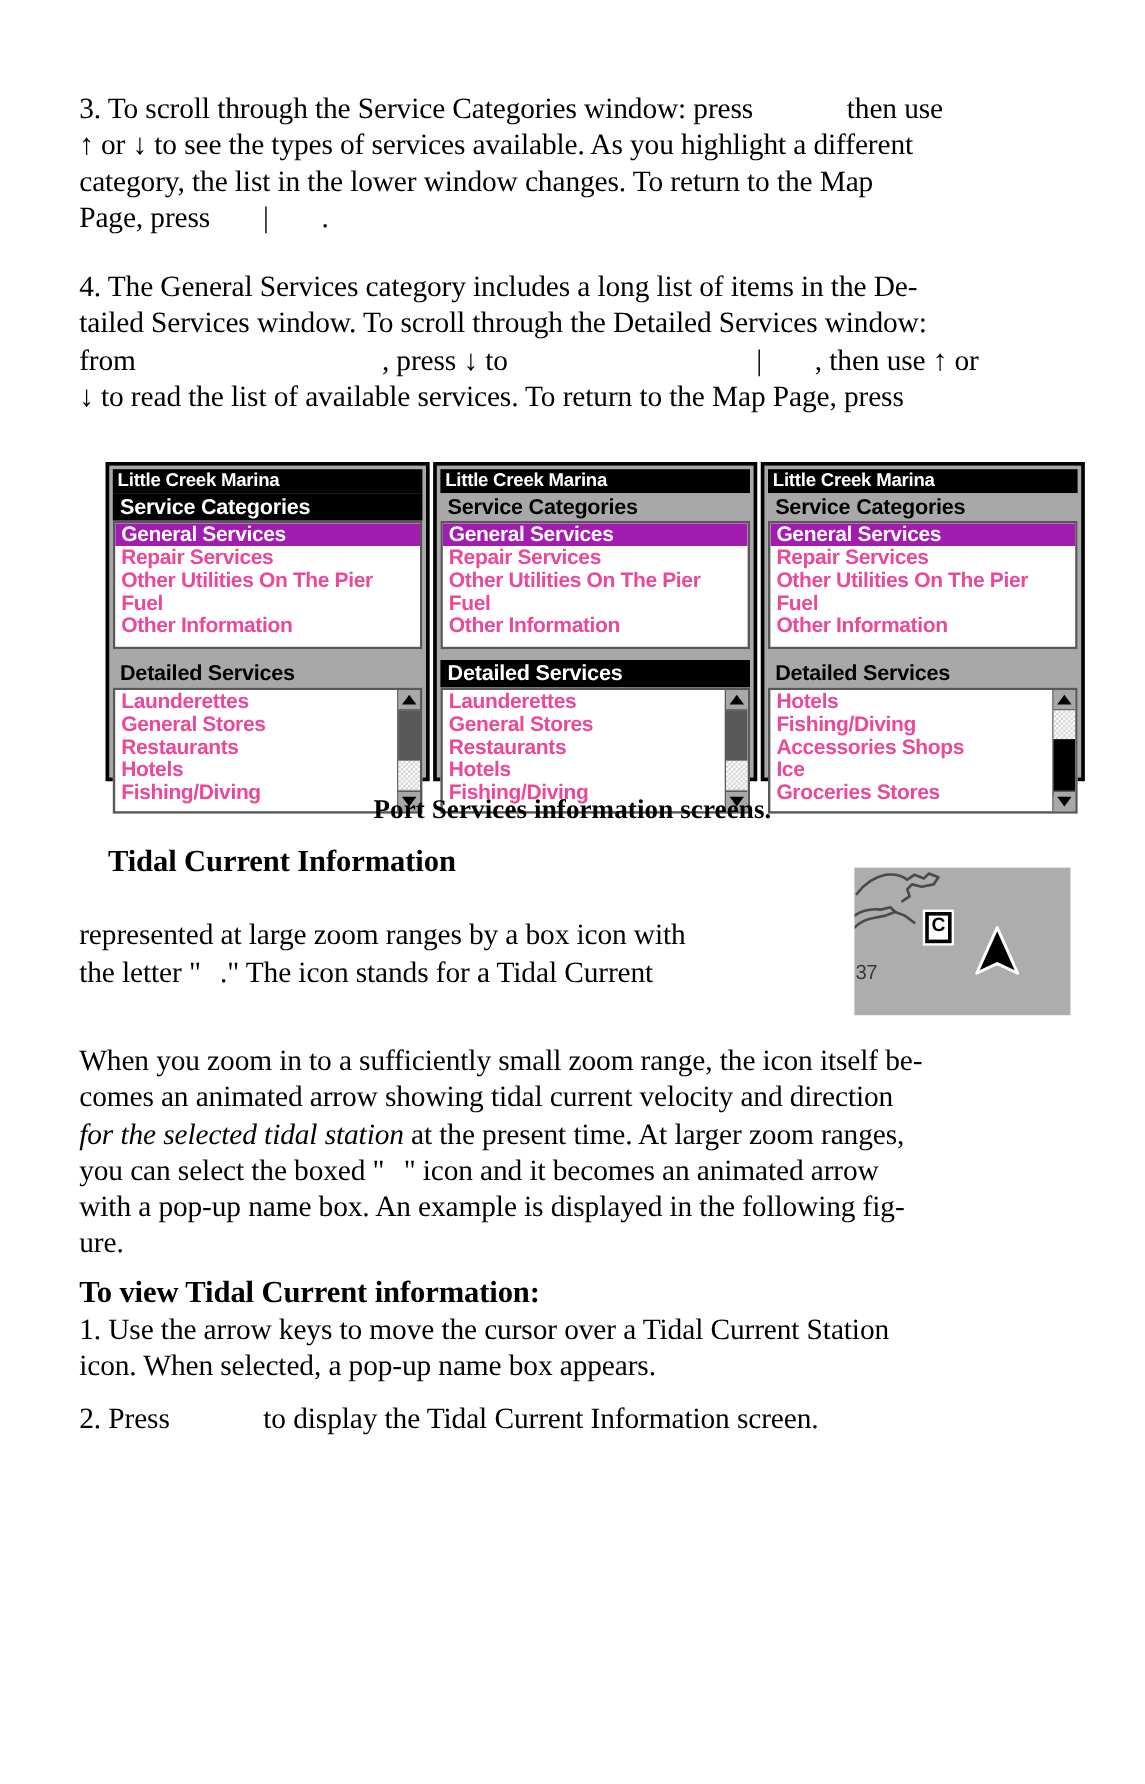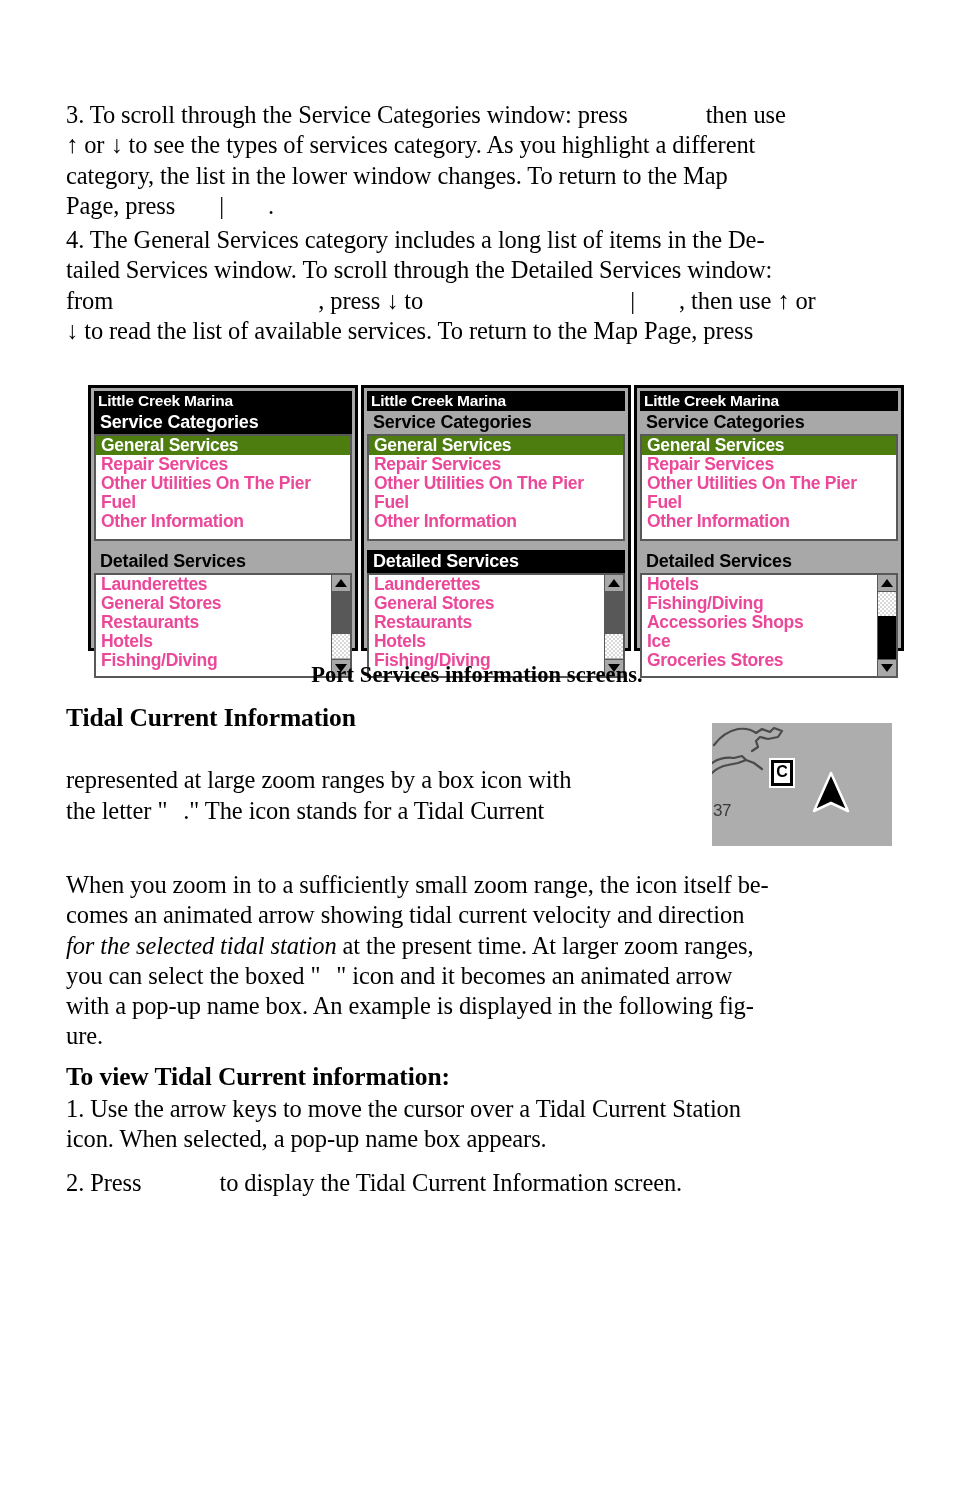--- a/index.html
+++ b/index.html
@@ -126,21 +126,21 @@
     height: 19px;
     line-height: 19px;
     font-size: 17.5px;
     font-weight: bold;
     padding-left: 5px;
     letter-spacing: -0.3px;
     white-space: nowrap;
     color: #ec4899;
   }
   .row.sel {
-    background: #4d7c0f;
+    background: #a21caf;
     color: #ffffff;
   }
   .spacer-bar {
     height: 9px;
   }
 
   
   .sbar {
     position: absolute;
     right: 0px;
@@ -244,23 +244,23 @@
     text-align: center;
     color: #000000;
   }
   .boatarrow { position: absolute; left: 96px; top: 46px; }
 </style>
 </head>
 <body>
 
 <div class="page">
 
-  <div class="para" style="top:100px;">
+  <div class="para" style="top:76px;">
     <span>3. To scroll through the Service Categories window: press</span><span class="gap-md"></span><span>then use</span><br>
-    <span>↑ or ↓ to see the types of services category. As you highlight a different</span><br>
+    <span>↑ or ↓ to see the types of services available. As you highlight a different</span><br>
     <span>category, the list in the lower window changes. To return to the Map</span><br>
     <span class="lastline"><span>Page, press</span><span class="gap-sm"></span><span class="bar">|</span><span class="gap-sm"></span><span>.</span></span>
   </div>
 
   <div class="para" style="top:225px;">
     <span>4. The General Services category includes a long list of items in the De-</span><br>
     <span>tailed Services window. To scroll through the Detailed Services window:</span><br>
     <span><span>from</span><span class="gap-xxl"></span><span>, press ↓ to</span><span class="gap-xxl"></span><span class="bar">|</span><span class="gap-sm"></span><span>, then use ↑ or</span></span><br>
     <span>↓ to read the list of available services. To return to the Map Page, press</span><br>
   </div>
@@ -363,21 +363,21 @@
               <span class="tri down"></span>
             </div>
         </div>
       </div>
     </div>
 
   </div>
 
   <div class="caption" style="top:662px;">Port Services information screens.</div>
 
-  <div class="hd" style="top:703px;">Tidal Current Information</div>
+  <div class="hd" style="top:703px;margin-left:24px;">Tidal Current Information</div>
 
   <div class="para" style="top:735px; width:635px;">
     <br>
     <span>represented at large zoom ranges by a box icon with</span><br>
     <span><span>the letter "</span><span class="gap-tiny"></span><span>." The icon stands for a Tidal Current</span></span><br>
   </div>
 
   <div class="mapfig">
     <svg class="coast" width="90" height="70" viewBox="0 0 90 70">
       <path d="M 2 22 C 8 14, 16 8, 26 6 C 34 5, 40 7, 44 10 L 50 6 L 58 9 L 62 5 L 70 8 L 66 14 L 56 16 L 48 14 L 44 18 L 46 24 L 40 28" fill="none" stroke="#4a4a4a" stroke-width="2.2" stroke-linejoin="round" stroke-linecap="round"></path>

